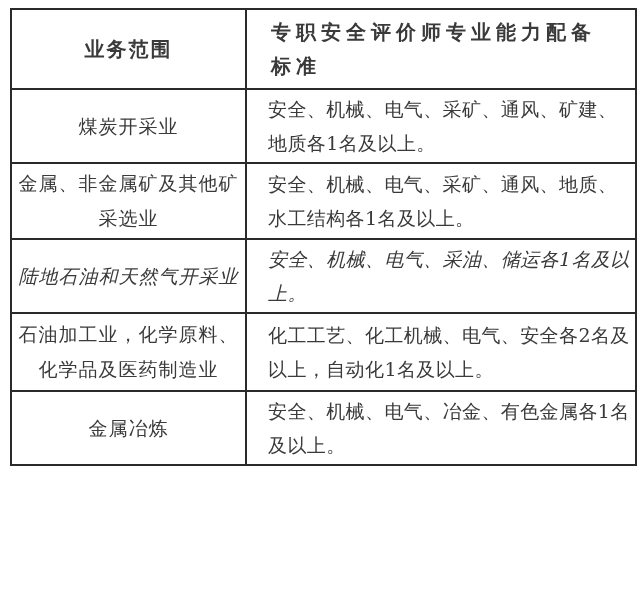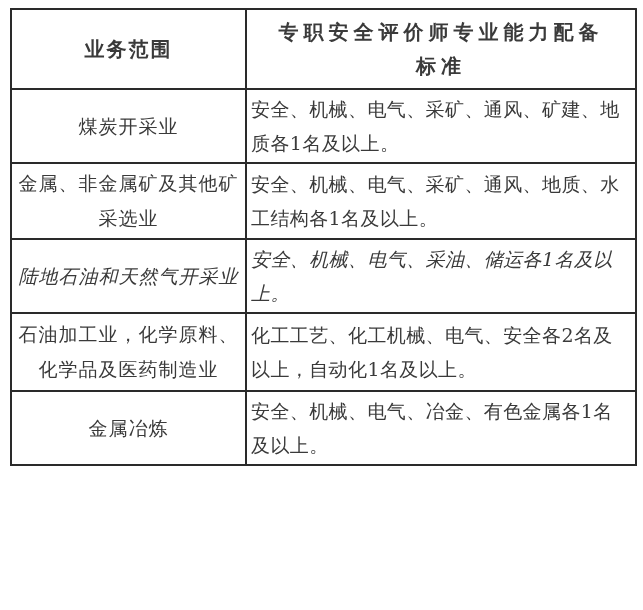--- a/index.html
+++ b/index.html
@@ -40,38 +40,38 @@
     height: 80px;
     padding: 2px 4px;
   }
   th.hdr .hdr1-inner {
     text-align: center;
     letter-spacing: 2px;
   }
   th.hdr .hdr2-inner {
     width: 340px;
     margin: 0 auto;
-    text-align: center;
+    text-align: left;
     letter-spacing: 5px;
     line-height: 34px;
   }
   
   td.scope {
     text-align: center;
     font-size: 19px;
     letter-spacing: 1px;
     line-height: 35px;
     padding: 2px 0;
   }
   td.standard {
     text-align: left;
     font-size: 19px;
     letter-spacing: 0.4px;
     line-height: 34px;
-    padding: 2px 4px 2px 4px;
+    padding: 2px 4px 2px 21px;
     line-break: strict;
   }
   
   tbody tr:nth-child(1) td { height: 73px; }
   tbody tr:nth-child(2) td { height: 74px; }
   tbody tr:nth-child(3) td { height: 73px; font-style: italic; }
   tbody tr:nth-child(4) td { height: 78px; }
   tbody tr:nth-child(5) td { height: 72px; }
   tbody tr:nth-child(6) td { height: 73px; }
   tbody tr:nth-child(7) td { height: 67px; }

